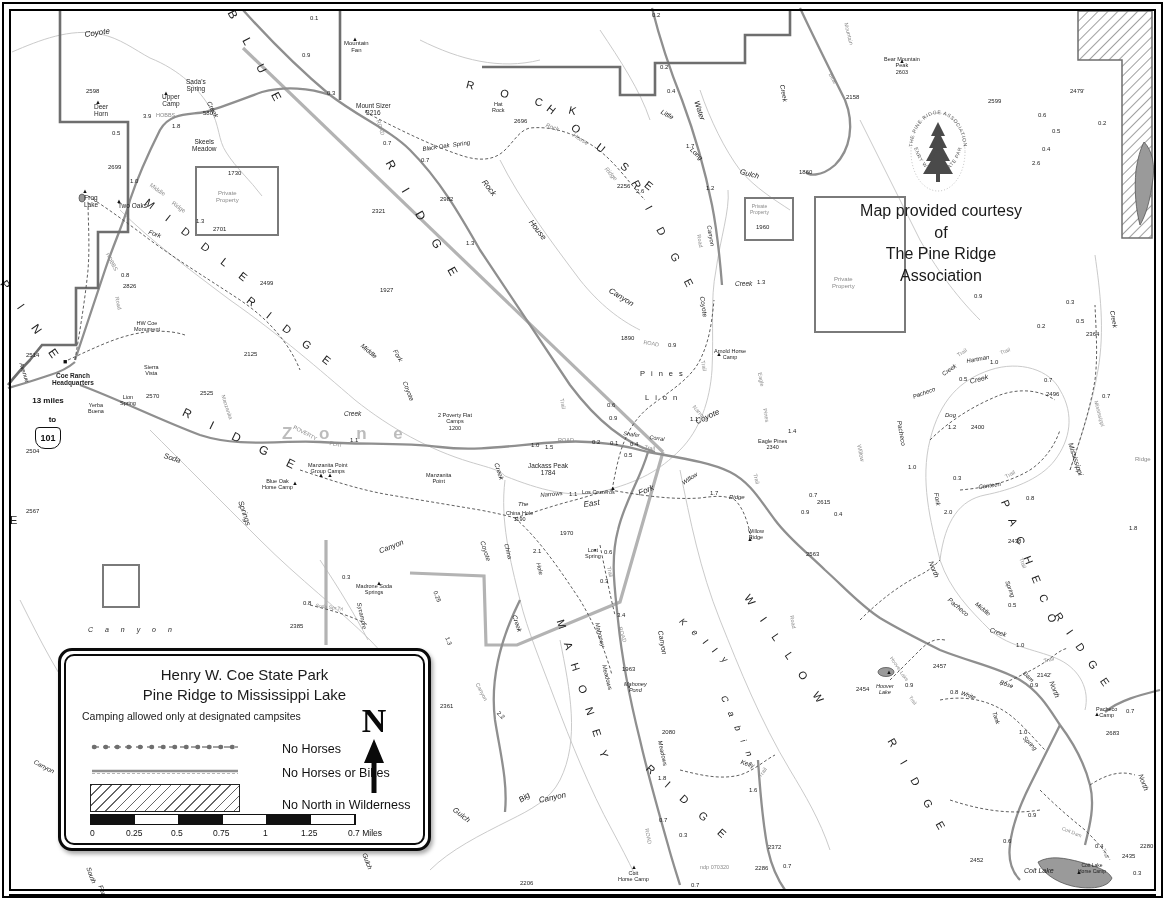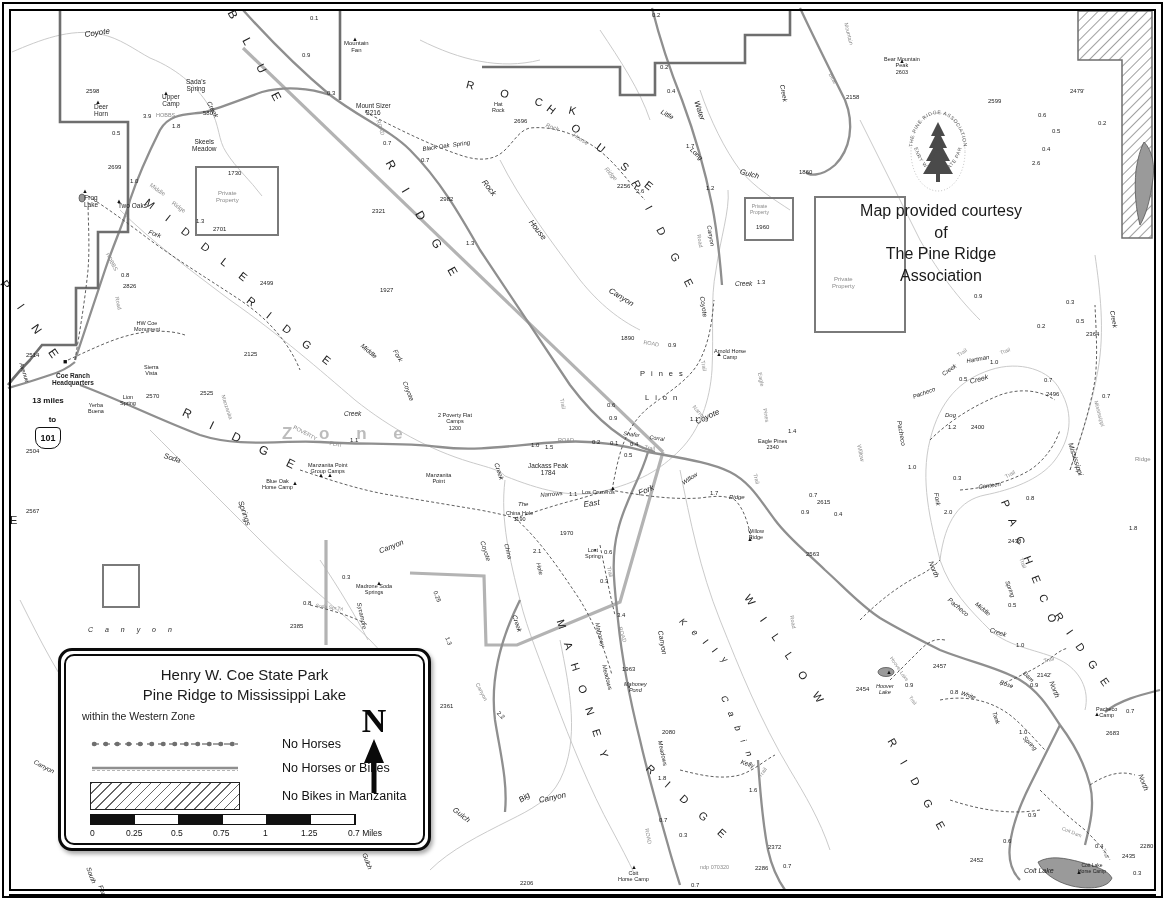--- a/index.html
+++ b/index.html
@@ -18,21 +18,21 @@
   .ctr{text-align:center}
   .wz{color:#bcbcbc;font-weight:bold}
   .mk{position:absolute;font-size:6px;color:#111;line-height:1;}
   
   #legend{position:absolute;left:58px;top:648px;width:367px;height:197px;background:#fff;
           border:3px solid #0a0a0a;border-radius:14px;z-index:10;box-shadow:2px 3px 4px rgba(0,0,0,.35);}
   #legend .inner{position:absolute;inset:3px;border:2px solid #0a0a0a;border-radius:10px;}
   .lg-title{margin-top:9px;text-align:center;font-size:15px;color:#1a1a1a;line-height:1.3;}
   .lg-note{margin:6px 0 0 16px;font-size:10.5px;color:#222;line-height:1.3;}
   .lg-rows{margin:8px 0 0 24px;}
-  .lg-row{display:flex;align-items:center;height:24px;}
+  .lg-row{display:flex;align-items:flex-end;height:24px;}
   .lg-sym{width:150px;flex:0 0 150px;}
   .lg-lab{font-size:12.5px;color:#111;margin-left:42px;}
   .hatchbox{width:148px;height:26px;border:1px solid #222;
             background:repeating-linear-gradient(135deg,#666 0 1px,#fff 1px 7px);}
   #scalebar{position:absolute;left:24px;top:158px;width:300px;}
   .sb-segs{display:flex;height:9px;border:1px solid #111;width:264px;}
   .sb-seg{width:44px;height:100%;}
   .sb-b{background:#111}.sb-w{background:#fff;border-left:1px solid #111;border-right:1px solid #111}
   .sb-ticks{position:relative;height:12px;margin-top:3px;font-size:8.5px;color:#111;}
   .sb-ticks span{position:absolute;top:0;}
@@ -543,21 +543,21 @@
     </div>
   </div>
 
   <div id="legend">
     <div class="inner">
       <div class="lg-title">
         <div>Henry W. Coe State Park</div>
         <div>Pine Ridge to Mississippi Lake</div>
       </div>
       <div class="lg-note">
-        <div>within the Western Zone</div>
+        <div>Camping allowed only at designated campsites</div>
       </div>
       <div class="lg-rows">
         <div class="lg-row">
           <span class="lg-sym">
             <svg width="150" height="10">
                 <line x1="2" y1="5" x2="148" y2="5" stroke="#858585" stroke-width="1.6" stroke-dasharray="7,4"></line>
                 <line x1="4" y1="5" x2="148" y2="5" stroke="#6f6f6f" stroke-width="4.5" stroke-linecap="round" stroke-dasharray="0.5,11"></line>
               </svg>
           </span>
           <span class="lg-lab">No Horses</span>
@@ -568,21 +568,21 @@
                 <line x1="2" y1="5" x2="148" y2="5" stroke="#8f8f8f" stroke-width="2.6"></line>
                 <line x1="2" y1="7.5" x2="148" y2="7.5" stroke="#b5b5b5" stroke-width="1" stroke-dasharray="3,2"></line>
               </svg>
           </span>
           <span class="lg-lab">No Horses or Bikes</span>
         </div>
         <div class="lg-row" style="height:32px">
           <span class="lg-sym">
               <span class="hatchbox" style="display:block"></span>
             </span>
-          <span class="lg-lab">No Bikes in Manzanita</span>
+          <span class="lg-lab">No North in Wilderness</span>
         </div>
       </div>
       <div id="scalebar">
         <div class="sb-segs">
           <div class="sb-seg sb-b"></div>
             <div class="sb-seg sb-w"></div>
             <div class="sb-seg sb-b"></div>
           <div class="sb-seg sb-w"></div>
             <div class="sb-seg sb-b"></div>
             <div class="sb-seg sb-w"></div>

